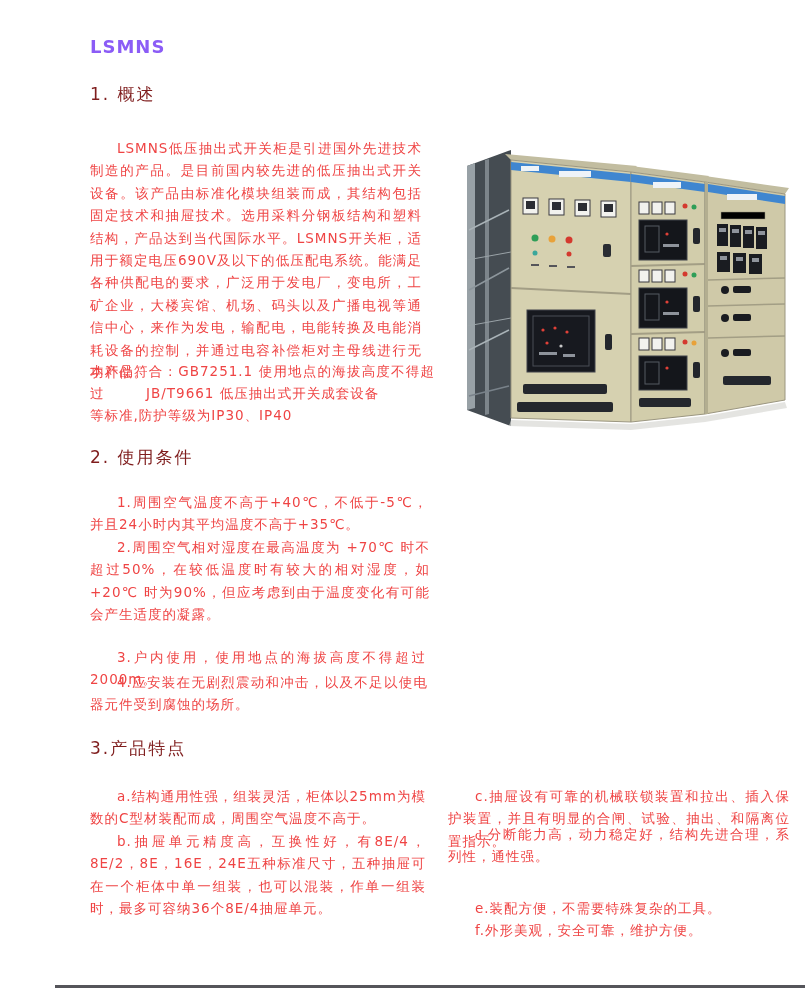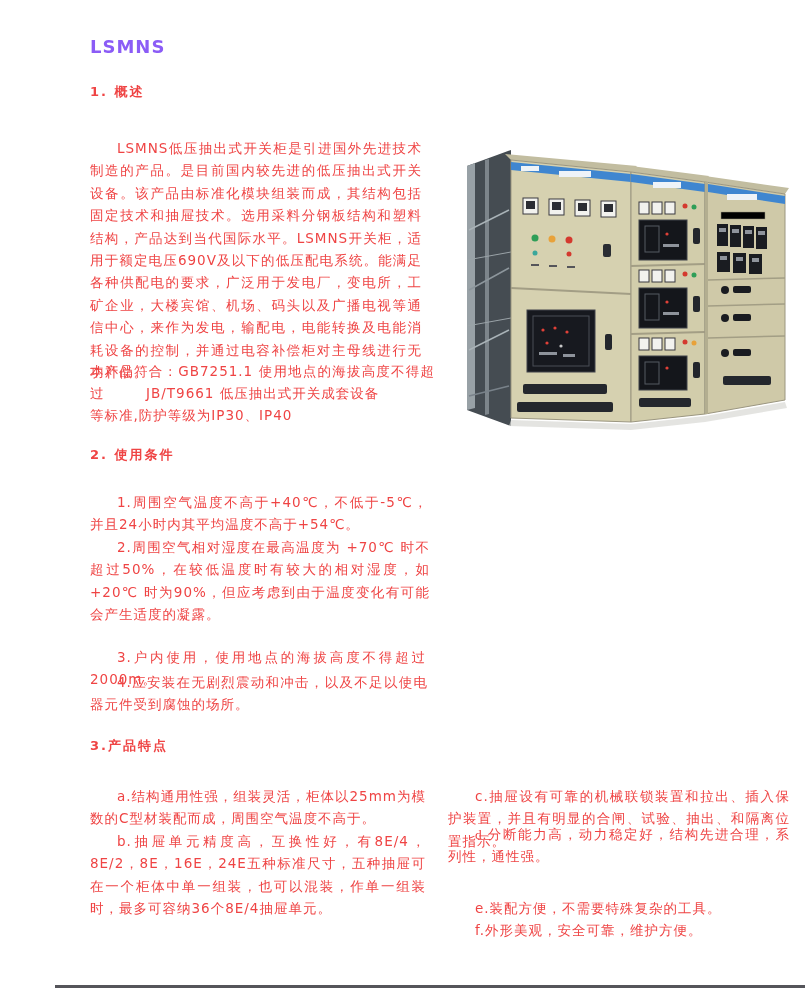--- a/index.html
+++ b/index.html
@@ -10,22 +10,22 @@
     font-family:"DejaVu Sans", sans-serif;
     overflow:hidden;
   }
   .brand-title {
     position:absolute; left:90px; top:36px;
     font-size:18px; font-weight:bold; letter-spacing:1px;
     color:#8b5cf6;
   }
   .sec-heading {
     position:absolute;
-    font-size:13px; font-weight:bold; letter-spacing:2px;
-    color:#ef4444;
+    font-size:17px; font-weight:normal; letter-spacing:2px;
+    color:#7f1d1d;
   }
   .h-overview   { left:90px; top:83px; }
   .h-conditions { left:90px; top:446px; }
   .h-features   { left:90px; top:737px; }
   .body-text {
     position:absolute;
     font-size:13.5px; line-height:22.4px;
     letter-spacing:1px;
     color:#ef4444;
     text-align:justify;
@@ -66,21 +66,21 @@
   <div class="sec-heading h-overview">1. 概述</div>
 
   <div class="body-text indent para-overview">LSMNS低压抽出式开关柜是引进国外先进技术制造的产品。是目前国内较先进的低压抽出式开关设备。该产品由标准化模块组装而成，其结构包括固定技术和抽屉技术。选用采料分钢板结构和塑料结构，产品达到当代国际水平。LSMNS开关柜，适用于额定电压690V及以下的低压配电系统。能满足各种供配电的要求，广泛用于发电厂，变电所，工矿企业，大楼宾馆、机场、码头以及广播电视等通信中心，来作为发电，输配电，电能转换及电能消耗设备的控制，并通过电容补偿柜对主母线进行无功补偿。</div>
 
   <div class="body-text std-line1">本产品符合：GB7251.1 使用地点的海拔高度不得超过</div>
   <div class="body-text std-line2">JB/T9661 低压抽出式开关成套设备</div>
   <div class="body-text std-line3">等标准,防护等级为IP30、IP40</div>
 
   <div class="sec-heading h-conditions">2. 使用条件</div>
 
-  <div class="body-text indent cond-1">1.周围空气温度不高于+40℃，不低于-5℃， 并且24小时内其平均温度不高于+54℃。</div>
+  <div class="body-text indent cond-1">1.周围空气温度不高于+40℃，不低于-5℃， 并且24小时内其平均温度不高于+35℃。</div>
   <div class="body-text indent cond-2">2.周围空气相对湿度在最高温度为 +70℃ 时不超过50%，在较低温度时有较大的相对湿度，如 +20℃ 时为90%，但应考虑到由于温度变化有可能会产生适度的凝露。</div>
   <div class="body-text indent cond-3">3.户内使用，使用地点的海拔高度不得超过2000m。</div>
   <div class="body-text indent cond-4">4.应安装在无剧烈震动和冲击，以及不足以使电器元件受到腐蚀的场所。</div>
 
   <div class="sec-heading h-features">3.产品特点</div>
 
   <div class="body-text indent feat-a">a.结构通用性强，组装灵活，柜体以25mm为模数的C型材装配而成，周围空气温度不高于。</div>
   <div class="body-text indent feat-b">b.抽屉单元精度高，互换性好，有8E/4，8E/2，8E，16E，24E五种标准尺寸，五种抽屉可在一个柜体中单一组装，也可以混装，作单一组装时，最多可容纳36个8E/4抽屉单元。</div>
   <div class="body-text indent feat-c">c.抽屉设有可靠的机械联锁装置和拉出、插入保护装置，并且有明显的合闸、试验、抽出、和隔离位置指示。</div>
   <div class="body-text indent feat-d">d.分断能力高，动力稳定好，结构先进合理，系列性，通性强。</div>

